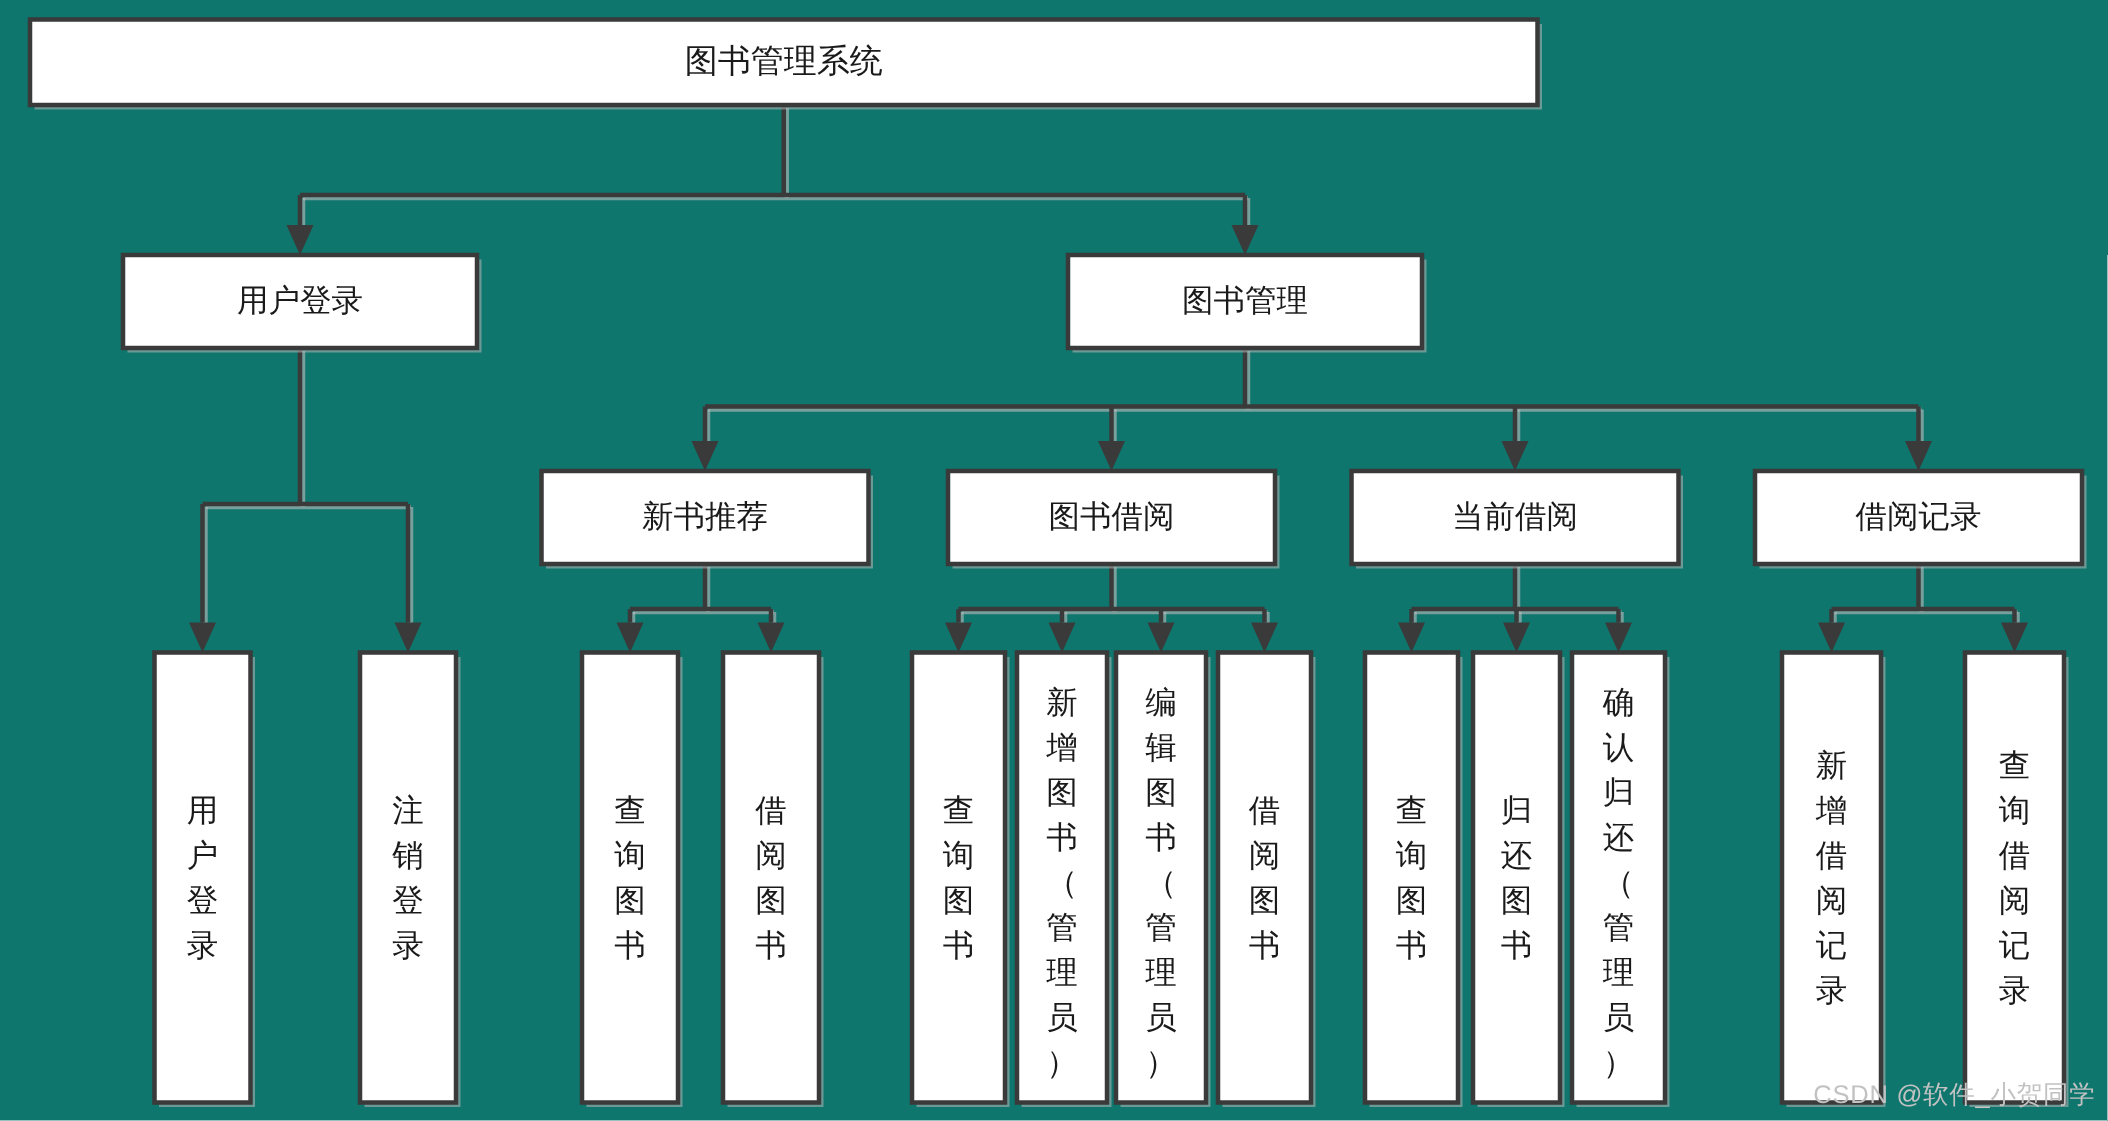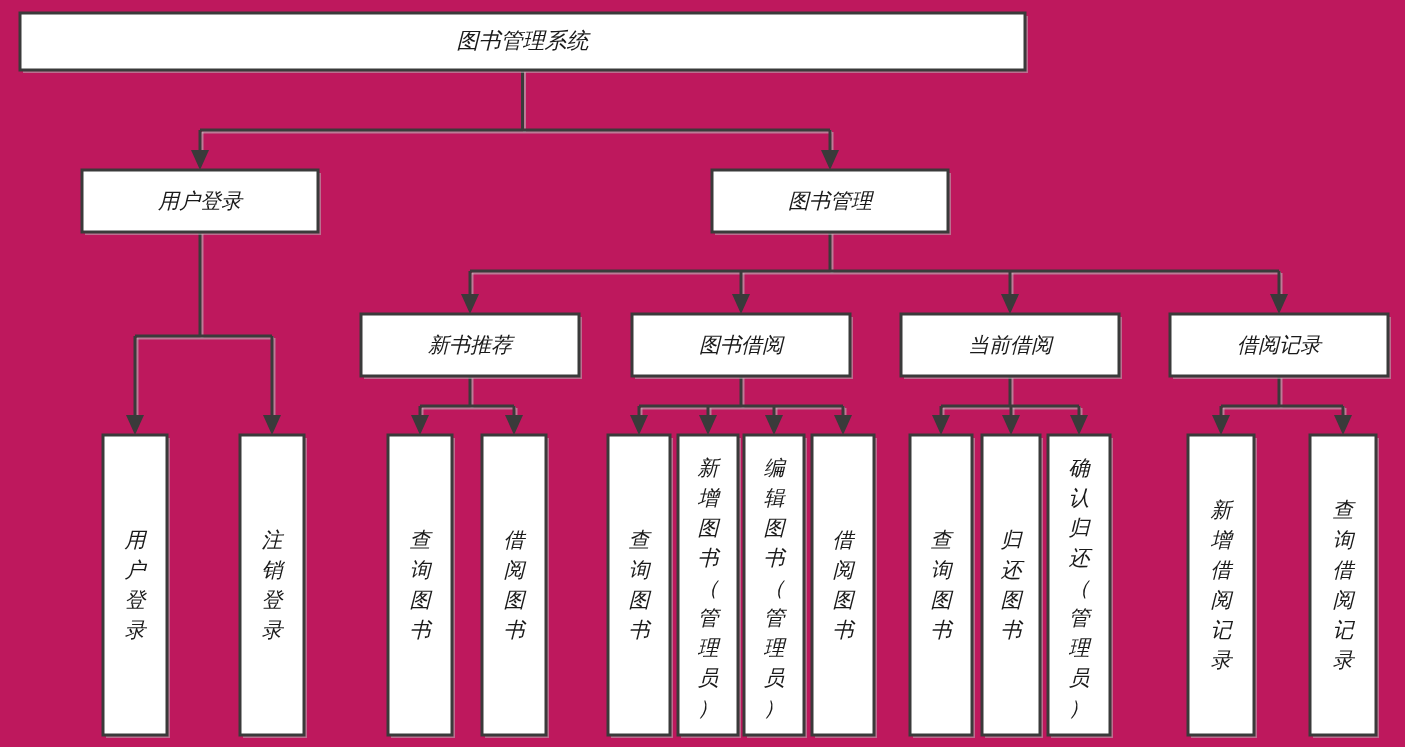--- a/index.html
+++ b/index.html
@@ -11,22 +11,21 @@
   body {
     width: 1405px;
     height: 747px;
     font-family: "Liberation Sans", "DejaVu Sans", sans-serif;
     overflow: hidden;
   }
   #diagram-root {
     position: relative;
     width: 1405px;
     height: 747px;
-    background: #be185d;
-    font-style: italic;
+    background: #0f766e;
   }
   svg#tree-svg {
     position: absolute;
     left: 0;
     top: 0;
     width: 1405px;
     height: 747px;
     display: block;
   }
   .node-box {
@@ -271,13 +270,14 @@
           <rect x="1188" y="435" width="66" height="300" class="node-box"></rect>
           <text x="1221" class="node-label-vertical"><tspan x="1221" y="517">新</tspan><tspan x="1221" y="547">增</tspan><tspan x="1221" y="577">借</tspan><tspan x="1221" y="607">阅</tspan><tspan x="1221" y="637">记</tspan><tspan x="1221" y="667">录</tspan></text>
         </g>
         <g>
           <rect x="1313" y="438" width="66" height="300" class="node-box-shadow"></rect>
           <rect x="1310" y="435" width="66" height="300" class="node-box"></rect>
           <text x="1343" class="node-label-vertical"><tspan x="1343" y="517">查</tspan><tspan x="1343" y="547">询</tspan><tspan x="1343" y="577">借</tspan><tspan x="1343" y="607">阅</tspan><tspan x="1343" y="637">记</tspan><tspan x="1343" y="667">录</tspan></text>
         </g>
       </g>
   </svg>
+  <div class="watermark">CSDN @软件_小贺同学</div>
 </div>
 
 </body></html>

